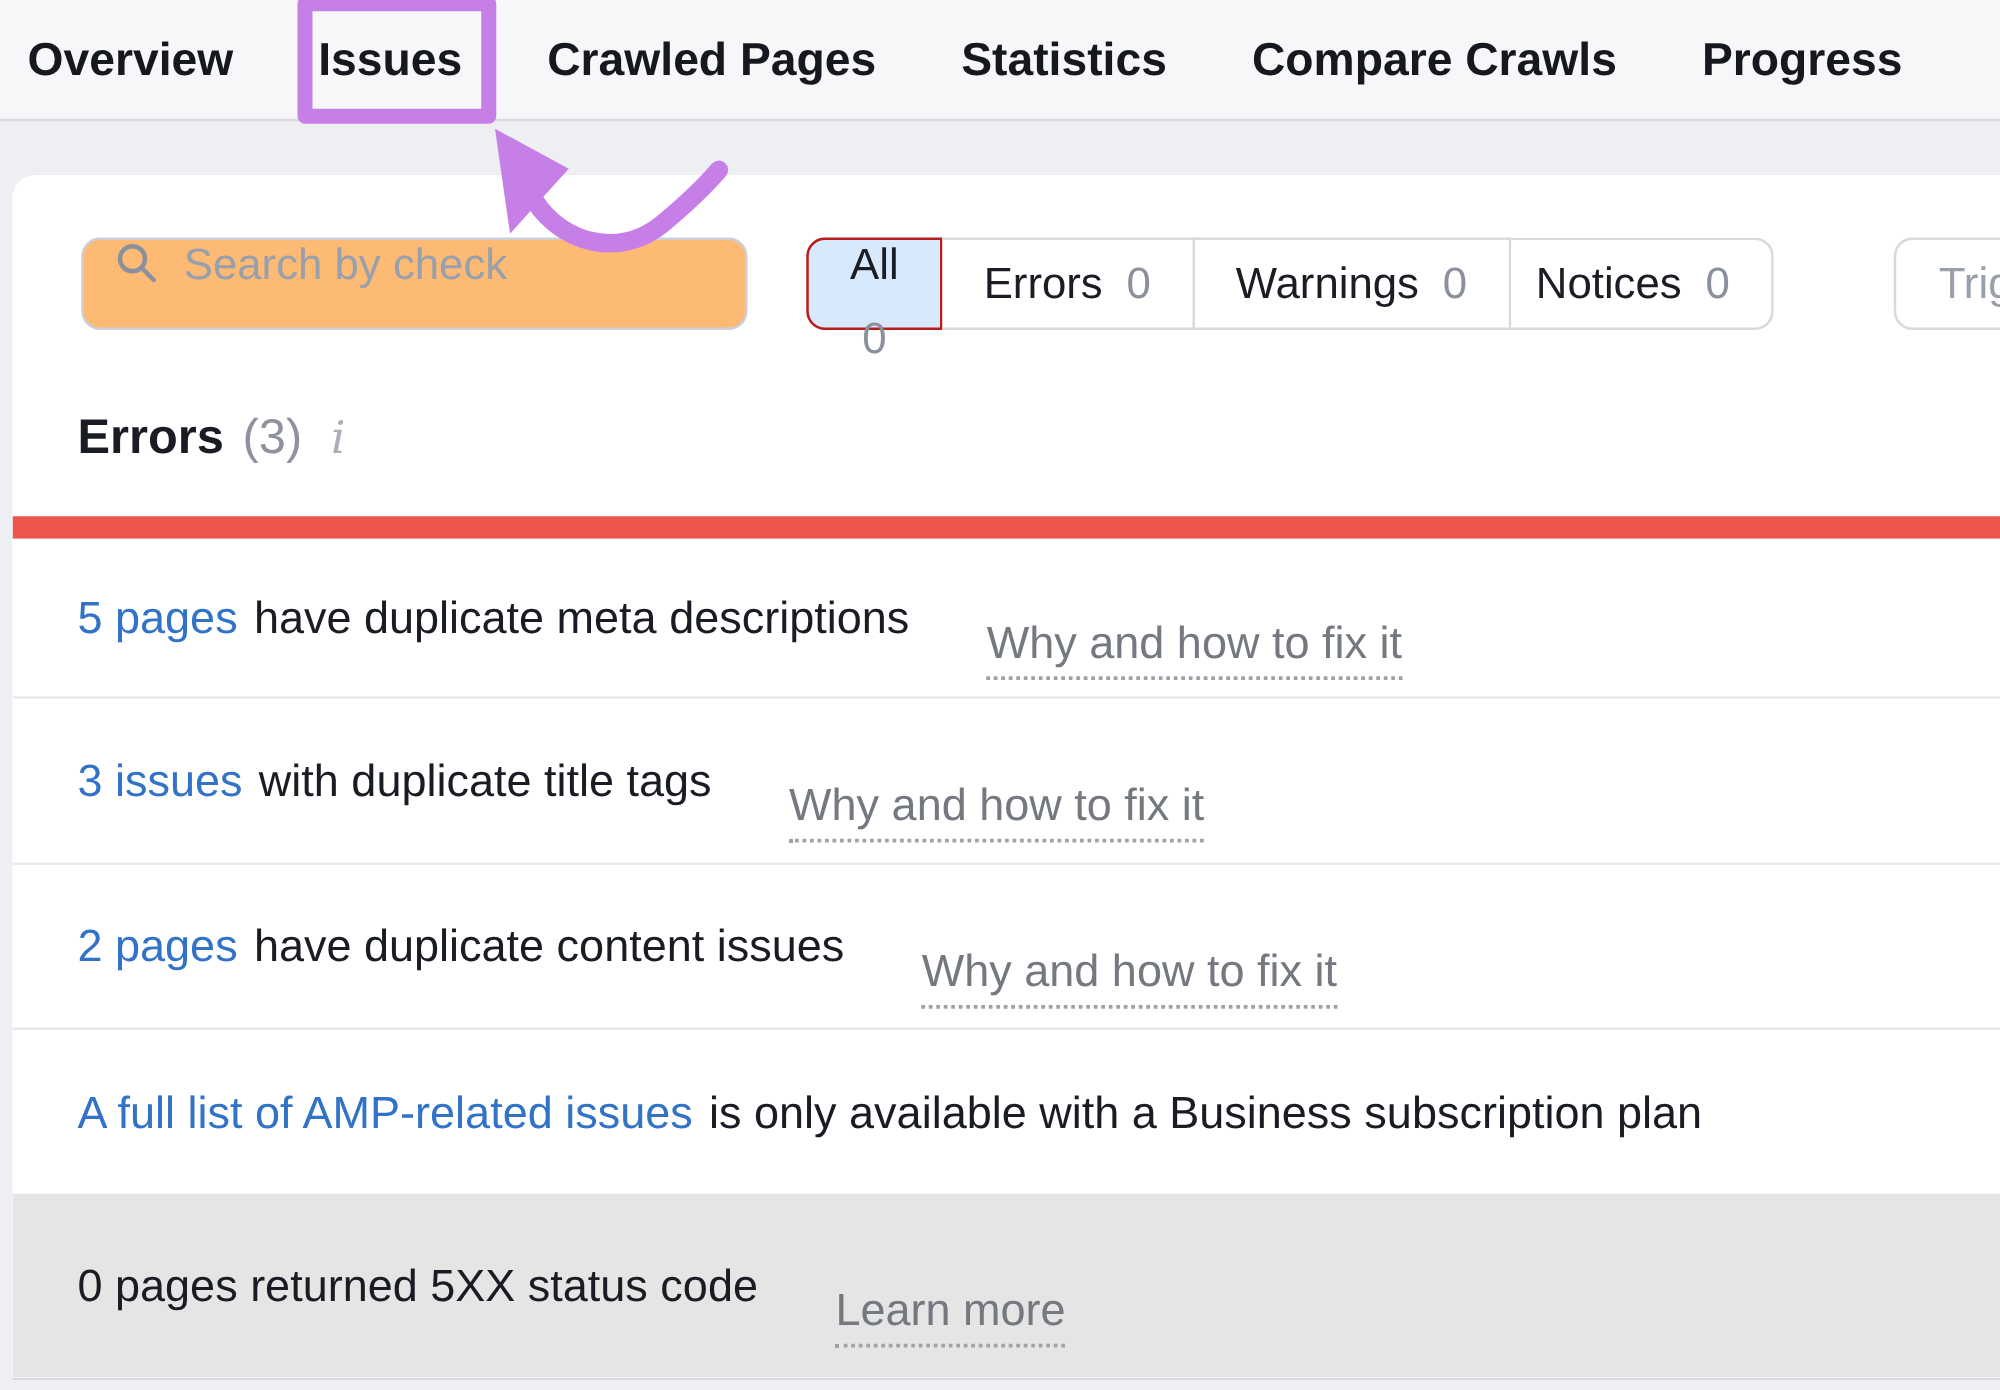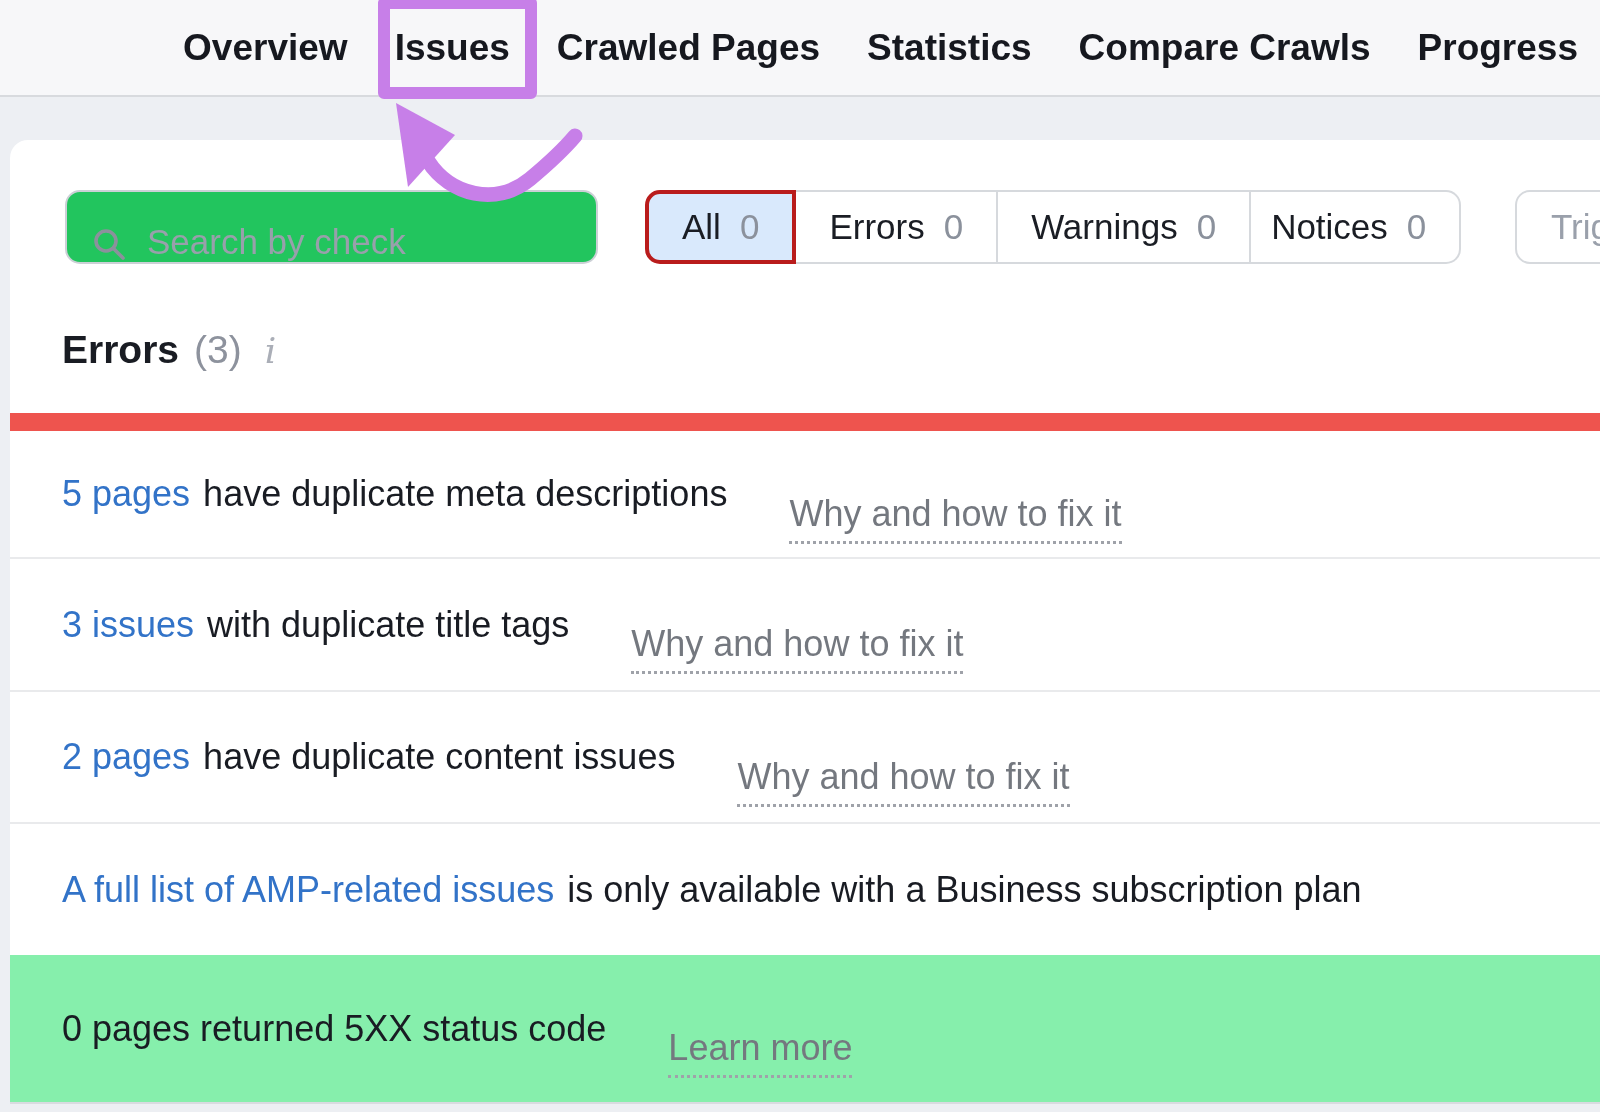--- a/index.html
+++ b/index.html
@@ -10,23 +10,23 @@
     position:relative;
     color:#191c23;
   }
 
   
   .topnav {
     position:absolute; top:0; left:0; width:1600px; height:97px;
     background:#f7f7f9;
     border-bottom:2px solid #d8dade;
     display:flex; align-items:center;
-    padding:0 22px; gap:47px;
+    padding:0 22px; gap:68px;
     font-size:37px; font-weight:600; color:#16181f;
-    white-space:nowrap; z-index:3;justify-content:flex-end;
+    white-space:nowrap; z-index:3;
   }
   .nav-item { position:relative; cursor:pointer; }
   .issues-highlight {
     position:absolute; left:-17px; right:-27px; top:-30px; bottom:-30px;
     border:12px solid #c77fe8; border-radius:6px; pointer-events:none;
   }
 
   
   .arrow-annot { position:absolute; left:378px; top:97px; width:205px; height:122px; z-index:4; }
 
@@ -35,22 +35,22 @@
     position:absolute; left:10px; top:140px; right:0; bottom:8px;
     background:#ffffff;
     border-top-left-radius:18px;
     border-bottom:2px solid #d9dbe0;
     overflow:hidden; z-index:2;
   }
 
   
   .searchbox {
     position:absolute; left:55px; top:50px; width:533px; height:74px;
-    border:2px solid #ccd0d6; border-radius:15px; background:#22c55e;
-    display:flex; align-items:flex-end; padding:0 24px; gap:20px;
+    border:2px solid #ccd0d6; border-radius:15px; background:#fdba74;
+    display:flex; align-items:flex-start; padding:0 24px; gap:20px;
   }
   .searchbox svg { flex:0 0 auto; }
   .searchbox input {
     border:none; outline:none; width:100%; background:transparent;
     font-family:"Liberation Sans", sans-serif;
     font-size:35px; color:#1a1d24;
   }
   .searchbox input::placeholder { color:#98a0ab; }
 
   .filters {
@@ -60,21 +60,21 @@
   .seg {
     display:flex; align-items:center; gap:19px;
     padding:0 33px; background:#fff;
     border:2px solid #d6d9dd; border-left-width:0;
     color:#1a1d24; cursor:pointer;
   }
   .seg:first-child { border-left-width:2px; border-radius:15px 0 0 15px; }
   .seg:last-child  { border-radius:0 15px 15px 0;padding-left:20px; }
   .seg .cnt { color:#8b919c; }
   .seg.selected {
-    background:#d9e9fc; border:4px solid #b91c1c; border-radius:15px 0 0 15px;
+    background:#d9e9fc; border:2px solid #b91c1c; border-radius:15px 0 0 15px;flex-direction:column;
   }
   .trig-btn {
     position:absolute; left:1505px; top:50px; width:210px; height:74px;
     border:2px solid #d6d9dd; border-radius:15px; background:#fff;
     display:flex; align-items:center; padding:0 34px;
     font-size:35px; color:#9aa0ab; cursor:pointer;
   }
 
   
   .section-head {
@@ -91,21 +91,21 @@
 
   
   .redbar { position:absolute; left:0; top:273px; width:100%; height:18px; background:#ee544e; }
   .rows { position:absolute; left:0; top:291px; right:0; bottom:0; display:flex; flex-direction:column; }
   .row {
     display:flex; align-items:center; padding-left:52px;
     font-size:36px; background:#fff; white-space:nowrap;
   }
   .row + .row { border-top:2px solid #e9eaec; }
   .r1 { height:126px; } .r2 { height:133px; } .r3 { height:132px; } .r4 { height:133px; }
-  .r5 { height:auto; flex:1; background:#86efac; border-top:none !important; }
+  .r5 { height:auto; flex:1; background:#e5e5e5; border-top:none !important; }
   .blue-link { color:#3273c8; cursor:pointer; margin-right:13px; }
   .row .txt { color:#191c23; }
   .dotted-link {
     color:#74787f; margin-left:62px; cursor:pointer;
     border-bottom:3px dotted #9fa2a9; padding-bottom:6px;margin-top:48px;
   }
   .green-txt { color:#35816b; }
 </style>
 </head>
 <body>

